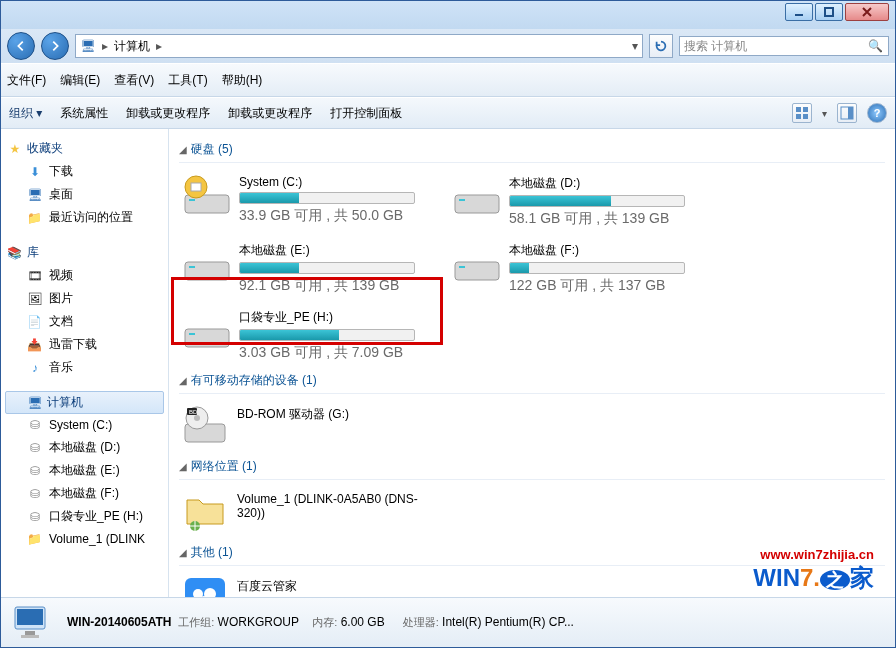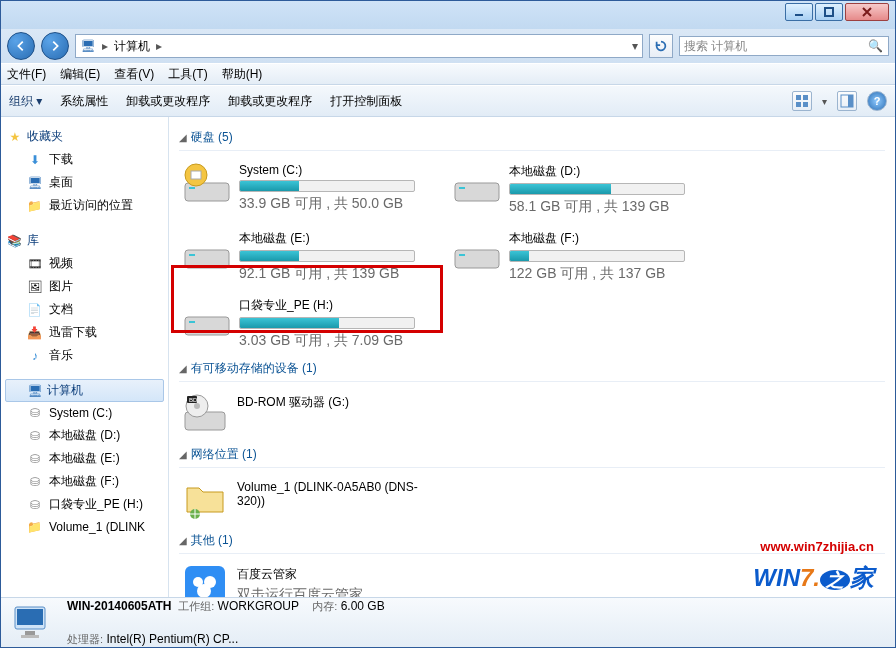--- a/index.html
+++ b/index.html
@@ -13,21 +13,21 @@
 .wbtn svg { width:12px; height:12px; }
 
 .navrow { height: 34px; display:flex; align-items:center; padding:0 6px; gap:6px; background:linear-gradient(#dbe8f6,#cfe0f2); }
 .nbtn { width:28px; height:28px; border-radius:50%; background:radial-gradient(circle at 30% 30%,#5aa3e8,#2a6db3); border:1px solid #1d4f87; display:flex; align-items:center; justify-content:center; }
 .nbtn svg { width:14px; height:14px; fill:#fff; }
 .addr { flex:1; height:24px; background:#fff; border:1px solid #8fa9c7; display:flex; align-items:center; padding:0 4px; gap:6px; font-size:12px; }
 .addr .sep { color:#555; }
 .refresh, .search { width:24px; height:24px; border:1px solid #8fa9c7; background:linear-gradient(#fdfdfd,#e8eef6); display:flex; align-items:center; justify-content:center; }
 .searchbox { width:210px; height:20px; background:#fff; border:1px solid #8fa9c7; display:flex; align-items:center; padding:0 4px; font-size:12px; color:#888; gap:4px; }
 
-.menubar { height:22px; background:linear-gradient(#f7fafd,#e4edf6); border-top:1px solid #fff; border-bottom:1px solid #c7d7e8; display:flex; align-items:center; padding:0 6px; font-size:12px; }
+.menubar { height:34px; background:linear-gradient(#f7fafd,#e4edf6); border-top:1px solid #fff; border-bottom:1px solid #c7d7e8; display:flex; align-items:center; padding:0 6px; font-size:12px; }
 .menubar span { margin-right:14px; cursor:default; }
 
 .toolbar { height:32px; background:linear-gradient(#f4f8fc,#e2ecf6); border-top:1px solid #fff; border-bottom:1px solid #c7d7e8; display:flex; align-items:center; padding:0 8px; font-size:12px; gap:18px;justify-content:center; }
 .toolbar .org { color:#1a3e6e; }
 .toolbar .right { margin-left:auto; display:flex; gap:10px; align-items:center; }
 .tbico { width:20px; height:20px; border:1px solid #9bb4cf; background:linear-gradient(#fdfdfd,#e8eef6); border-radius:2px; display:flex; align-items:center; justify-content:center; }
 
 .body { flex:1; display:flex; background:#fff; overflow:hidden; }
 .side { width:168px; border-right:1px solid #d7e3ef; padding:8px 4px; font-size:12px; overflow:hidden; }
 .side .hdr { display:flex; align-items:center; gap:4px; padding:3px 2px; color:#0b3d7a; }
@@ -54,26 +54,26 @@
 .dbar .fill { height:100%; background:linear-gradient(#3bc4d6,#1a99ab); }
 .dsub { color:#6a6a6a; font-size:14px; }
 .hl { position:absolute; border:3px solid #d40000; pointer-events:none; }
 
 .netitem, .devitem { display:flex; gap:10px; padding:4px; width:260px; }
 .neticon, .devicon { width:44px; height:44px; flex:0 0 44px; display:flex; align-items:center; justify-content:center; }
 .neticon svg, .devicon svg { width:44px; height:44px; }
 
 .status { height:50px; border-top:1px solid #c7d7e8; background:linear-gradient(#f7fafd,#e4edf6); display:flex; align-items:center; padding:0 10px; gap:12px; font-size:12px; }
 .status .pcimg { width:44px; height:44px; }
-.status .cols { display:flex; flex-direction:column; gap:18px;justify-content:space-between; }
+.status .cols { display:flex; flex-direction:row; gap:18px;justify-content:space-between; }
 .status .grey { color:#666; font-size:11px; }
 
 .wm { position:absolute; right:22px; bottom:54px; text-align:right; pointer-events:none; }
 .wm .l1 { color:#d40000; font-size:13px; font-weight:bold; }
-.wm .l2 { font-size:24px; font-weight:bold; font-style:italic; color:#0b5bcc;margin-top:8px; }
+.wm .l2 { font-size:24px; font-weight:bold; color:#0b5bcc; }
 .wm .l2 .se { color:#e77817; }
 </style>
 </head>
 <body>
 
 <div class="win">
   <div class="titlebar">
     <div class="wbtn">
         <svg viewBox="0 0 12 12">
           <rect x="2" y="8" width="8" height="2" fill="#1d4f87"></rect>

